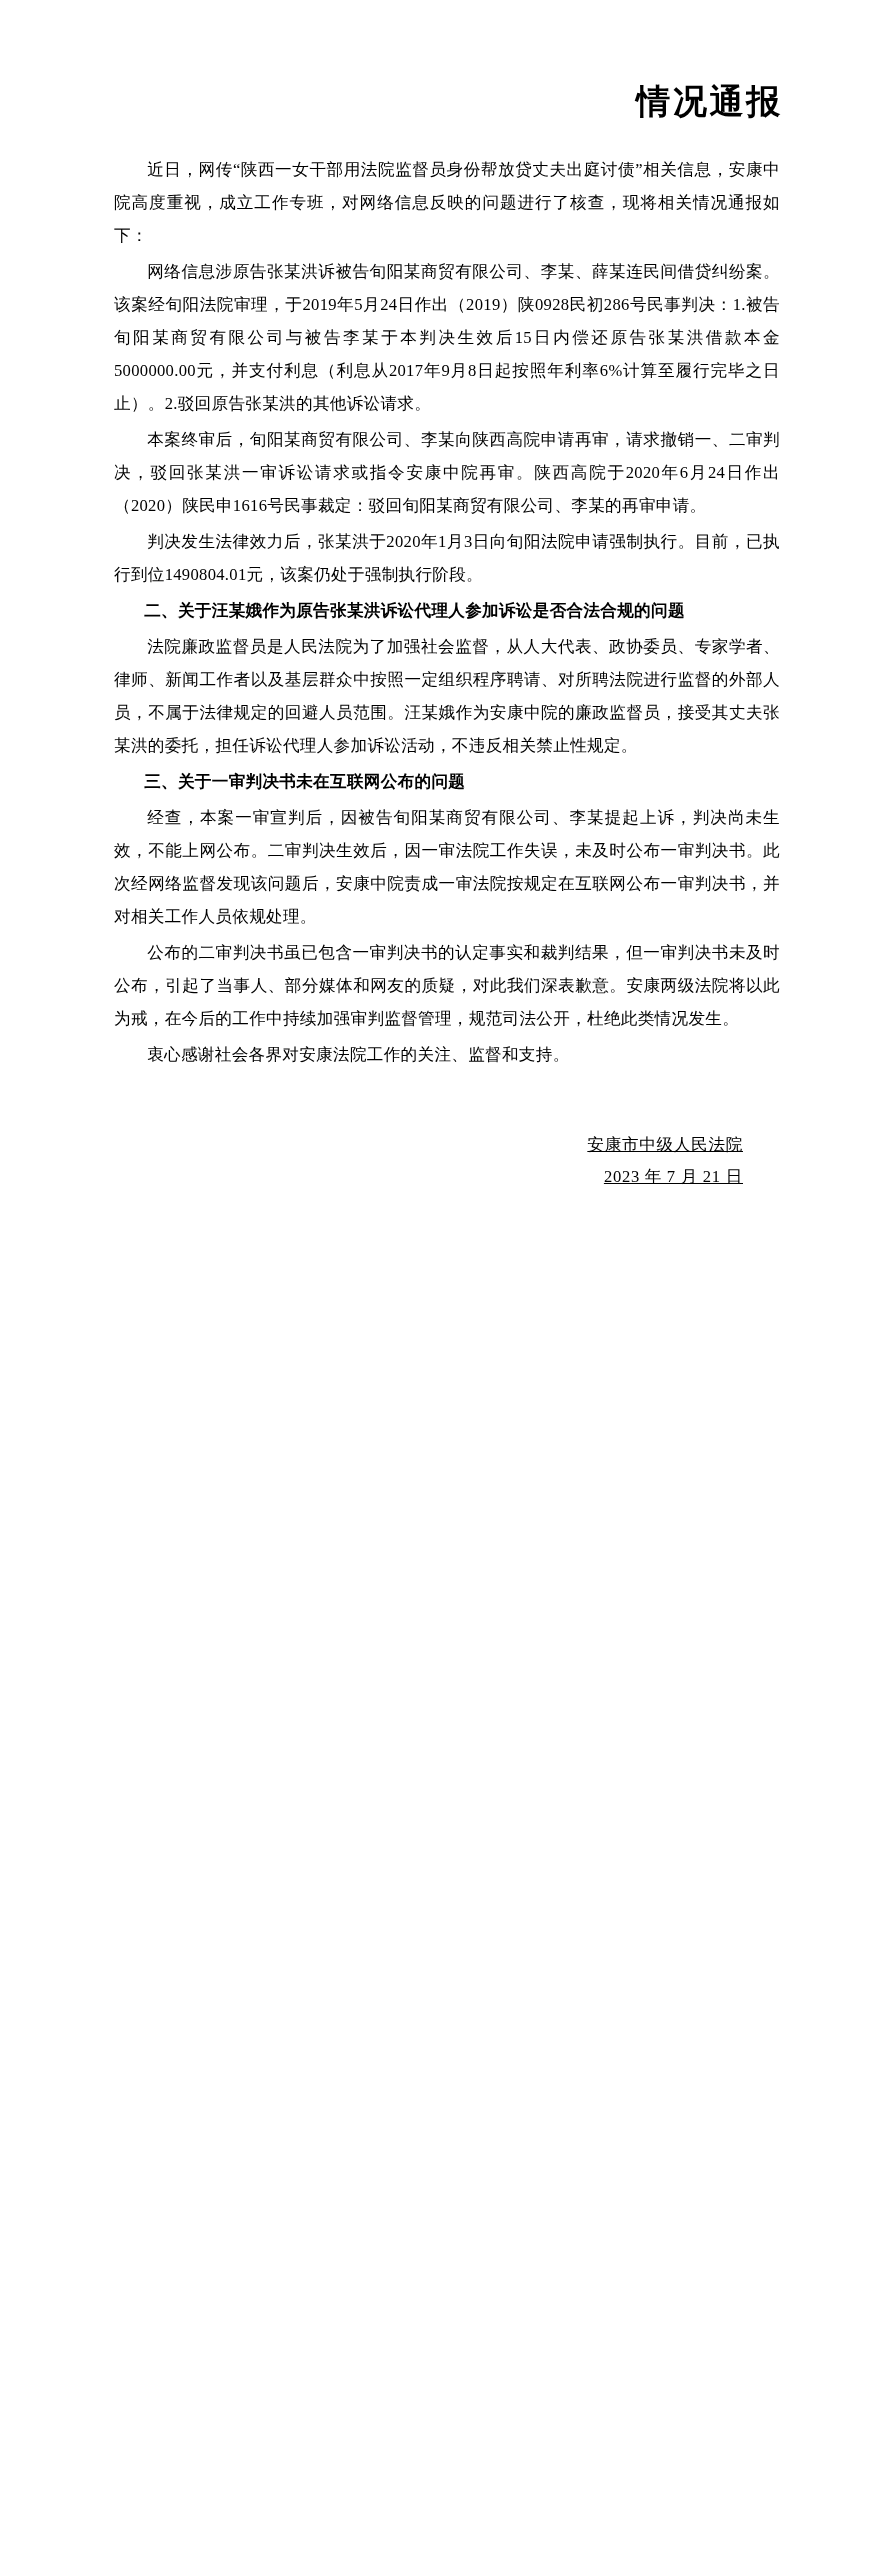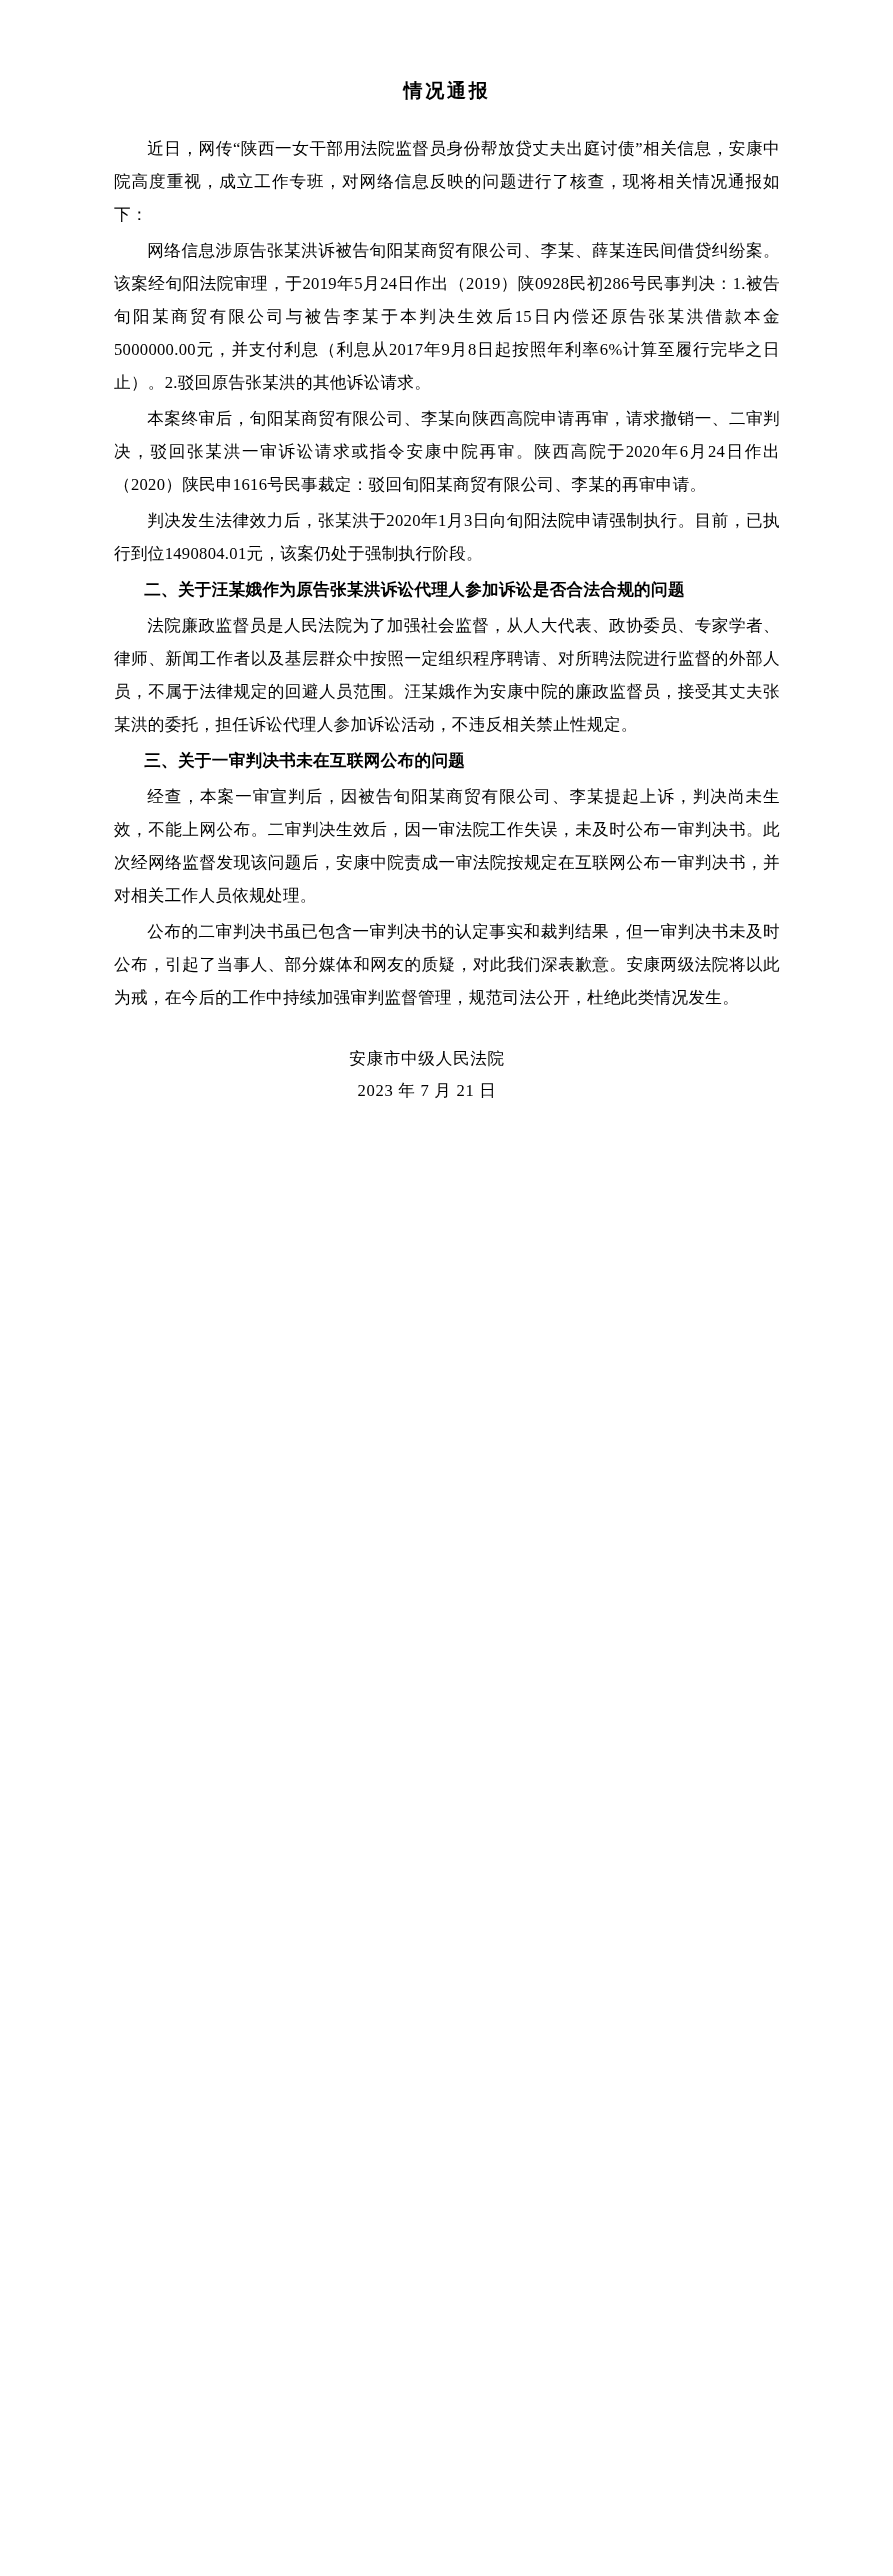--- a/index.html
+++ b/index.html
@@ -20,22 +20,22 @@
     padding: 0;
     position: relative;
   }
   .doc {
     width: 672px;
     margin: 0 auto;
     padding-top: 78px;
     box-sizing: border-box;
   }
   .doc-title {
-    text-align: center;
-    font-size: 19px;
+    text-align: right;
+    font-size: 34px;
     font-weight: bold;
     letter-spacing: 2.7px;
     line-height: 1.4;
     margin: 0 0 27px 0;
     font-family: "Liberation Serif", "DejaVu Serif", serif;
   }
   p.para {
     font-size: 16.6px;
     line-height: 33px;
     margin: 3px;
@@ -47,23 +47,24 @@
   p.heading {
     font-size: 16.6px;
     line-height: 33px;
     margin: 0;
     text-indent: 2em;
     font-weight: bold;
     text-align: justify;
     letter-spacing: 0.3px;
   }
   .signature {
-    margin-top: 29px;
-    text-align: center;
+    margin-top: 58px;
+    text-align: right;
     padding-right: 40px;
+    text-decoration: underline;
   }
   .signature div {
     font-size: 16.6px;
     line-height: 32px;
     letter-spacing: 0.7px;
   }
 </style>
 </head>
 <body>
 
@@ -75,20 +76,21 @@
     <div id="paragraphs-container">
         <p class="para">近日，网传“陕西一女干部用法院监督员身份帮放贷丈夫出庭讨债”相关信息，安康中院高度重视，成立工作专班，对网络信息反映的问题进行了核查，现将相关情况通报如下：</p>
         <p class="para">网络信息涉原告张某洪诉被告旬阳某商贸有限公司、李某、薛某连民间借贷纠纷案。该案经旬阳法院审理，于2019年5月24日作出（2019）陕0928民初286号民事判决：1.被告旬阳某商贸有限公司与被告李某于本判决生效后15日内偿还原告张某洪借款本金5000000.00元，并支付利息（利息从2017年9月8日起按照年利率6%计算至履行完毕之日止）。2.驳回原告张某洪的其他诉讼请求。</p>
         <p class="para">本案终审后，旬阳某商贸有限公司、李某向陕西高院申请再审，请求撤销一、二审判决，驳回张某洪一审诉讼请求或指令安康中院再审。陕西高院于2020年6月24日作出（2020）陕民申1616号民事裁定：驳回旬阳某商贸有限公司、李某的再审申请。</p>
         <p class="para">判决发生法律效力后，张某洪于2020年1月3日向旬阳法院申请强制执行。目前，已执行到位1490804.01元，该案仍处于强制执行阶段。</p>
         <p class="heading">二、关于汪某娥作为原告张某洪诉讼代理人参加诉讼是否合法合规的问题</p>
         <p class="para">法院廉政监督员是人民法院为了加强社会监督，从人大代表、政协委员、专家学者、律师、新闻工作者以及基层群众中按照一定组织程序聘请、对所聘法院进行监督的外部人员，不属于法律规定的回避人员范围。汪某娥作为安康中院的廉政监督员，接受其丈夫张某洪的委托，担任诉讼代理人参加诉讼活动，不违反相关禁止性规定。</p>
         <p class="heading">三、关于一审判决书未在互联网公布的问题</p>
         <p class="para">经查，本案一审宣判后，因被告旬阳某商贸有限公司、李某提起上诉，判决尚未生效，不能上网公布。二审判决生效后，因一审法院工作失误，未及时公布一审判决书。此次经网络监督发现该问题后，安康中院责成一审法院按规定在互联网公布一审判决书，并对相关工作人员依规处理。</p>
         <p class="para">公布的二审判决书虽已包含一审判决书的认定事实和裁判结果，但一审判决书未及时公布，引起了当事人、部分媒体和网友的质疑，对此我们深表歉意。安康两级法院将以此为戒，在今后的工作中持续加强审判监督管理，规范司法公开，杜绝此类情况发生。</p>
+        <p class="para">衷心感谢社会各界对安康法院工作的关注、监督和支持。</p>
       </div>
 
     <div class="signature">
       <div>安康市中级人民法院</div>
       <div>2023 年 7 月 21 日</div>
     </div>
 
   </div>
 </div>
 

